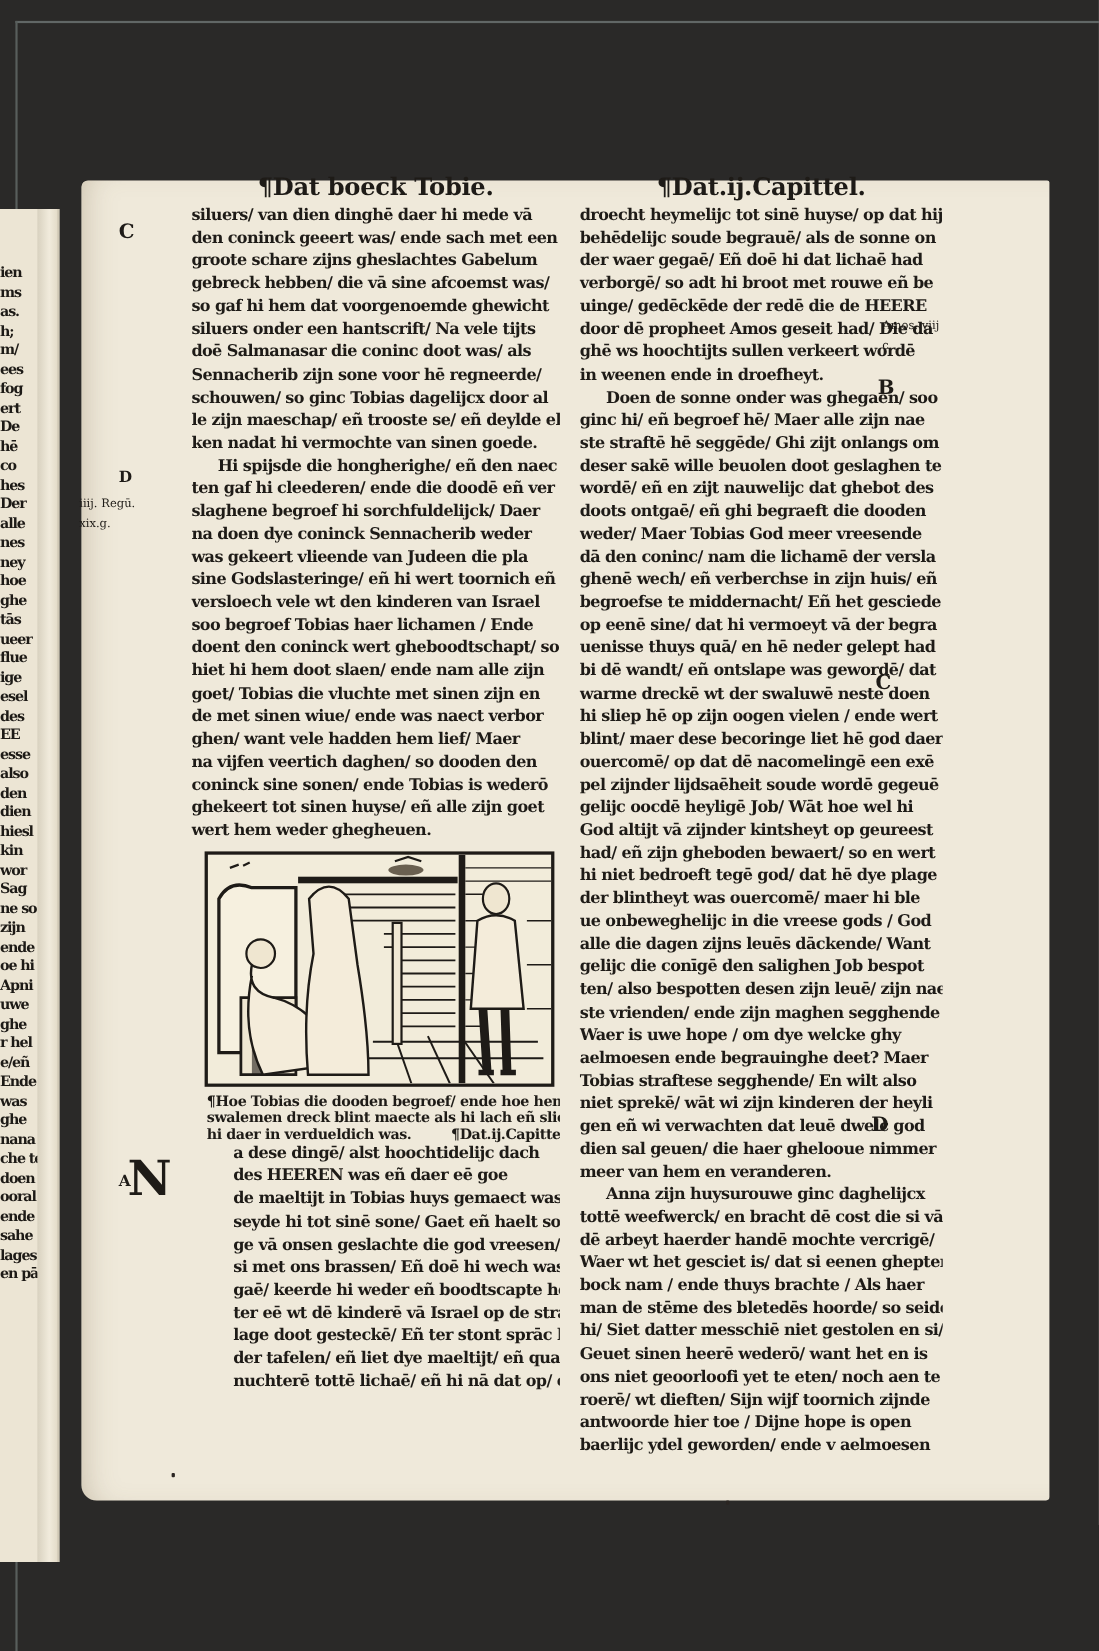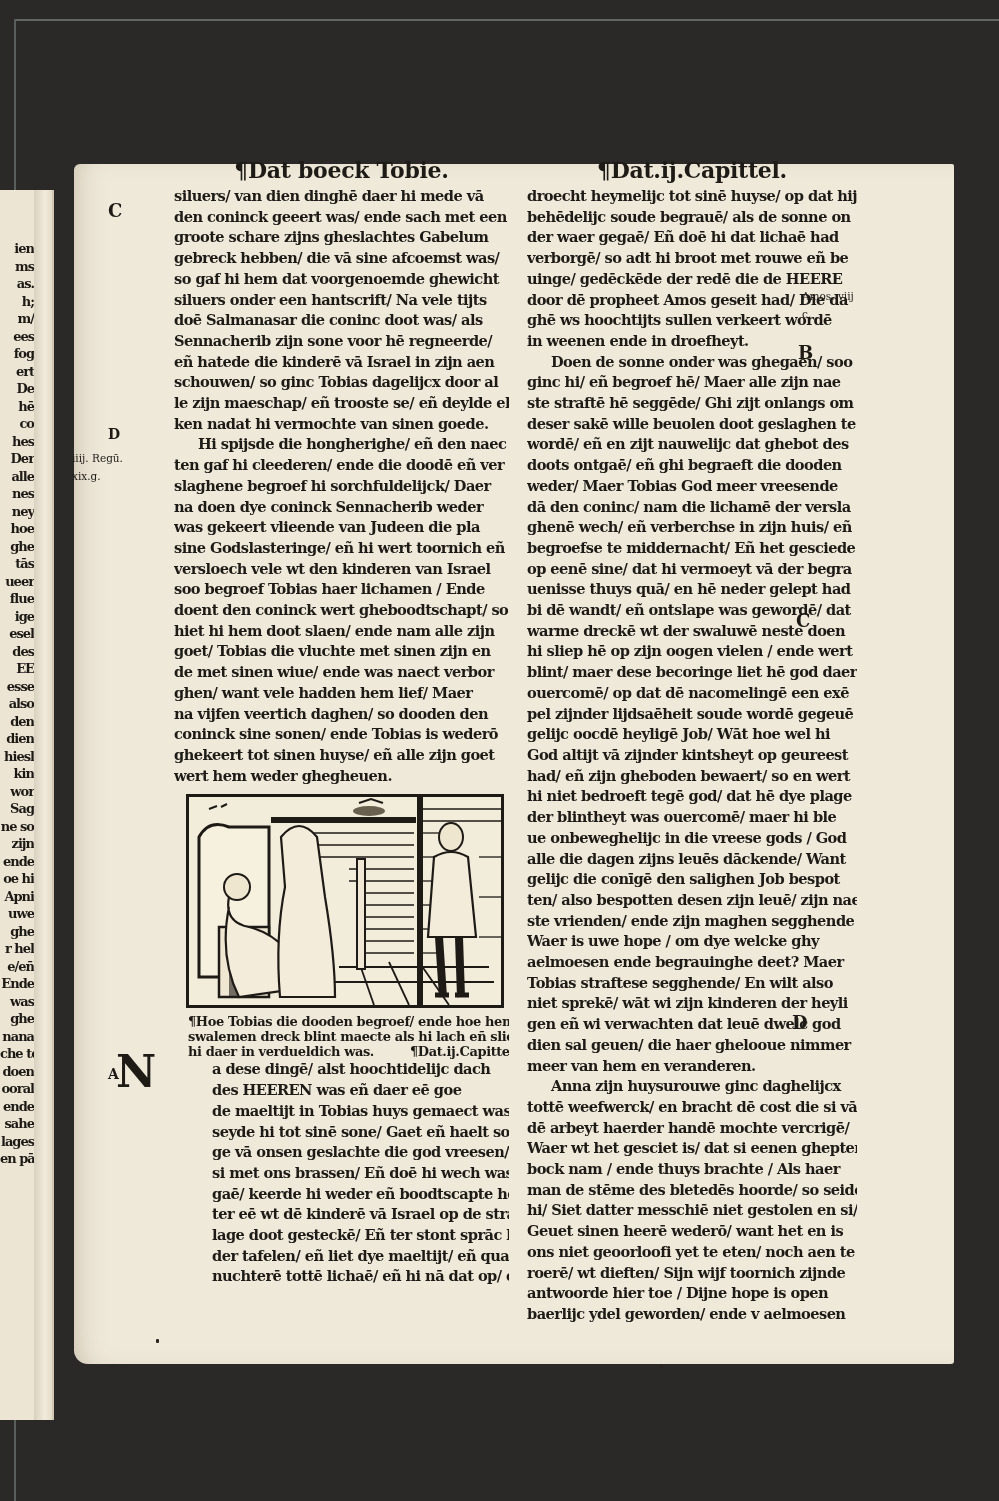--- a/index.html
+++ b/index.html
@@ -19,21 +19,21 @@
   .prev-page {
     position:absolute; left:0; top:190px; width:52px; height:1230px;
     background:#ece5d4;
     border-right:2px solid #cfc7b4;
     overflow:hidden;
   }
   .prev-page .strip {
     position:absolute; left:0; top:50px; width:34px;
     font-family:"DejaVu Serif", serif; font-weight:bold;
     font-size:13px; line-height:17.5px; color:#1d1a16;
-    text-align:right; letter-spacing:-1px; white-space:nowrap;
+    text-align:left; letter-spacing:-1px; white-space:nowrap;
   }
   .prev-page .fold {
     position:absolute; left:34px; top:0; width:18px; height:100%;
     background:linear-gradient(90deg,#d8d1bf,#f1ebdc 60%,#e4dcc9);
   }
   .page {
     position:absolute; left:54px; top:164px; width:880px; height:1200px;
     background:#efe9da;
     border-radius:6px 2px 3px 14px;
     box-shadow: inset 18px 0 30px -18px rgba(120,100,70,.35);
@@ -147,21 +147,20 @@
     <div class="heading">¶Dat boeck Tobie.</div>
     <div id="left-before">
         <span class="line">siluers/ van dien dinghē daer hi mede vā</span>
         <span class="line">den coninck geeert was/ ende sach met een</span>
         <span class="line">groote schare zijns gheslachtes Gabelum</span>
         <span class="line">gebreck hebben/ die vā sine afcoemst was/</span>
         <span class="line">so gaf hi hem dat voorgenoemde ghewicht</span>
         <span class="line">siluers onder een hantscrift/ Na vele tijts</span>
         <span class="line">doē Salmanasar die coninc doot was/ als</span>
         <span class="line">Sennacherib zijn sone voor hē regneerde/</span>
-        <span class="line">eñ hatede die kinderē vā Israel in zijn aen</span>
         <span class="line">schouwen/ so ginc Tobias dagelijcx door al</span>
         <span class="line">le zijn maeschap/ eñ trooste se/ eñ deylde elc</span>
         <span class="line">ken nadat hi vermochte van sinen goede.</span>
         <span class="line indent">Hi spijsde die hongherighe/ eñ den naec</span>
         <span class="line">ten gaf hi cleederen/ ende die doodē eñ ver</span>
         <span class="line">slaghene begroef hi sorchfuldelijck/ Daer</span>
         <span class="line">na doen dye coninck Sennacherib weder</span>
         <span class="line">was gekeert vlieende van Judeen die pla</span>
         <span class="line">sine Godslasteringe/ eñ hi wert toornich eñ</span>
         <span class="line">versloech vele wt den kinderen van Israel</span>

